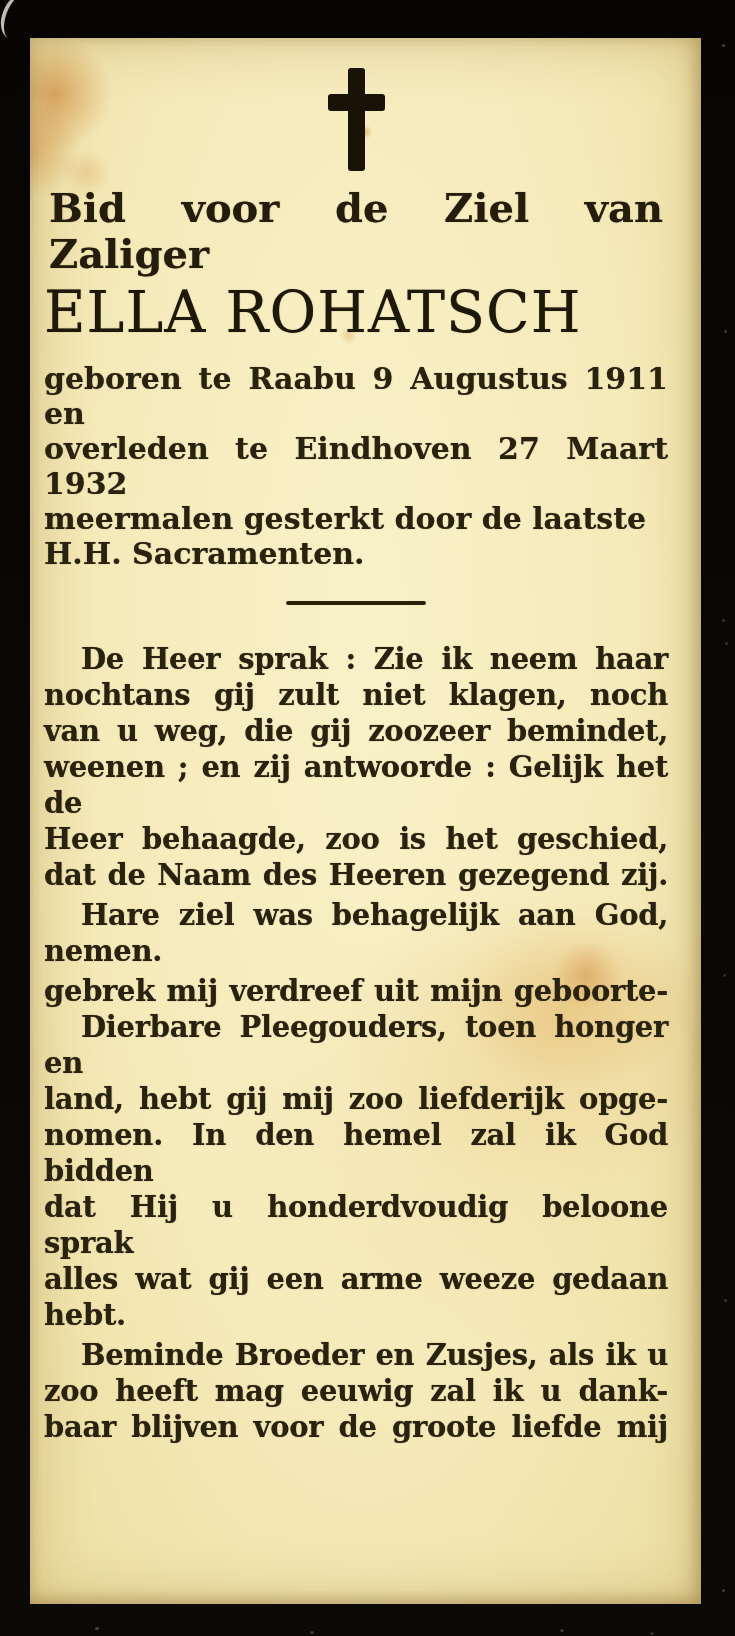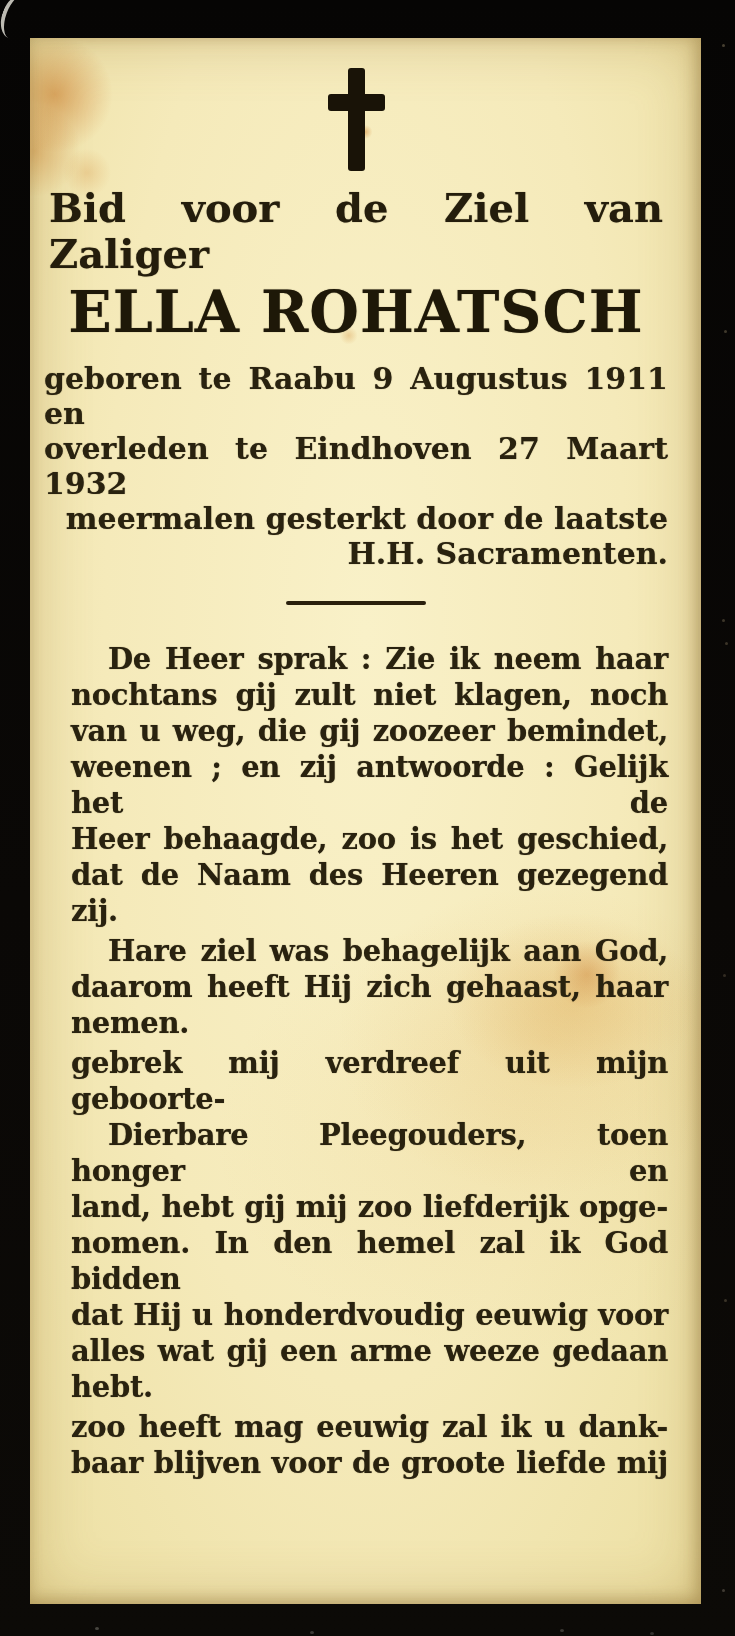--- a/index.html
+++ b/index.html
@@ -40,30 +40,30 @@
     box-shadow:inset 0 0 60px rgba(150,110,35,.32), inset -7px 0 16px rgba(100,70,20,.22),
       inset 0 -6px 14px rgba(110,80,25,.20);}
   .card [data-bind]{text-shadow:0 0 1px rgba(45,35,12,.55);}
   
   .cross{position:relative;width:57px;height:103px;margin:30px auto 0;}
   .cross .v{position:absolute;left:20px;top:0;width:17px;height:103px;background:#191307;border-radius:3px;}
   .cross .h{position:absolute;left:0;top:26px;width:57px;height:17px;background:#191307;border-radius:3px;}
   
   .invocation{margin-top:14px;font-size:40px;line-height:46px;font-weight:700;
     padding:0 5px;text-align:justify;text-align-last:justify;color:#241d0c;}
-  .name{margin-top:4px;font-size:57px;line-height:62px;font-weight:700;
-    text-align:center;letter-spacing:1px;color:#1e1808;}
+  .name{margin-top:4px;font-size:57px;line-height:62px;font-weight:400;
+    letter-spacing:1px;color:#1e1808;}
   .vitae{margin-top:18px;font-size:30px;line-height:35px;font-weight:700;}
   .stretch{text-align:justify;text-align-last:justify;}
-  .center{text-align:right;}
+  .center{text-align:left;}
   .left{text-align:left;}
   
   .divider-short{width:140px;height:4px;background:#2a200c;margin:30px auto 0;border-radius:2px;}
   
-  .para{font-size:29px;line-height:36px;font-weight:700;letter-spacing:-0.3px;margin-top:4px;margin-left:27px;}
+  .para{font-size:29px;line-height:36px;font-weight:700;letter-spacing:-0.3px;margin-top:4px;}
   .para.first{margin-top:36px;}
   .indent{text-indent:37px;}
 </style>
 </head>
 <body>
 
 <div class="frame">
   <div class="corner-glint"></div>
   <div class="right-specks"></div>
   <div class="bottom-specks"></div>
@@ -91,34 +91,34 @@
       <div class="stretch indent" data-bind="card.paragraphs.0.0">De Heer sprak : Zie ik neem haar</div>
       <div class="stretch" data-bind="card.paragraphs.0.2">nochtans gij zult niet klagen, noch</div>
       <div class="stretch" data-bind="card.paragraphs.0.1">van u weg, die gij zoozeer bemindet,</div>
       <div class="stretch" data-bind="card.paragraphs.0.3">weenen ; en zij antwoorde : Gelijk het de</div>
       <div class="stretch" data-bind="card.paragraphs.0.4">Heer behaagde, zoo is het geschied,</div>
       <div class="stretch" data-bind="card.paragraphs.0.5">dat de Naam des Heeren gezegend zij.</div>
     </div>
 
     <div class="para">
       <div class="stretch indent" data-bind="card.paragraphs.1.0">Hare ziel was behagelijk aan God,</div>
-      <div class="stretch" data-bind="card.paragraphs.1.1">daarom heeft Hij zich gehaast, haar</div>
       <div class="left" data-bind="card.paragraphs.1.3">nemen.</div>
     </div>
 
     <div class="para">
       <div class="stretch" data-bind="card.paragraphs.2.1">gebrek mij verdreef uit mijn geboorte-</div>
       <div class="stretch indent" data-bind="card.paragraphs.2.0">Dierbare Pleegouders, toen honger en</div>
       <div class="stretch" data-bind="card.paragraphs.2.2">land, hebt gij mij zoo liefderijk opge-</div>
       <div class="stretch" data-bind="card.paragraphs.2.3">nomen. In den hemel zal ik God bidden</div>
-      <div class="stretch" data-bind="card.paragraphs.2.4">dat Hij u honderdvoudig eeuwig voor</div>
+      <div class="stretch" data-bind="card.paragraphs.2.4">dat Hij u honderdvoudig beloone sprak</div>
       <div class="stretch" data-bind="card.paragraphs.2.5">alles wat gij een arme weeze gedaan</div>
       <div class="left" data-bind="card.paragraphs.2.6">hebt.</div>
     </div>
 
     <div class="para">
+      <div class="stretch indent" data-bind="card.paragraphs.3.0">Beminde Broeder en Zusjes, als ik u</div>
       <div class="stretch" data-bind="card.paragraphs.3.1">zoo heeft mag eeuwig zal ik u dank-</div>
       <div class="stretch" data-bind="card.paragraphs.3.2">baar blijven voor de groote liefde mij</div>
 
     </div>
 
   </div>
 </div>
 
 </body></html>

